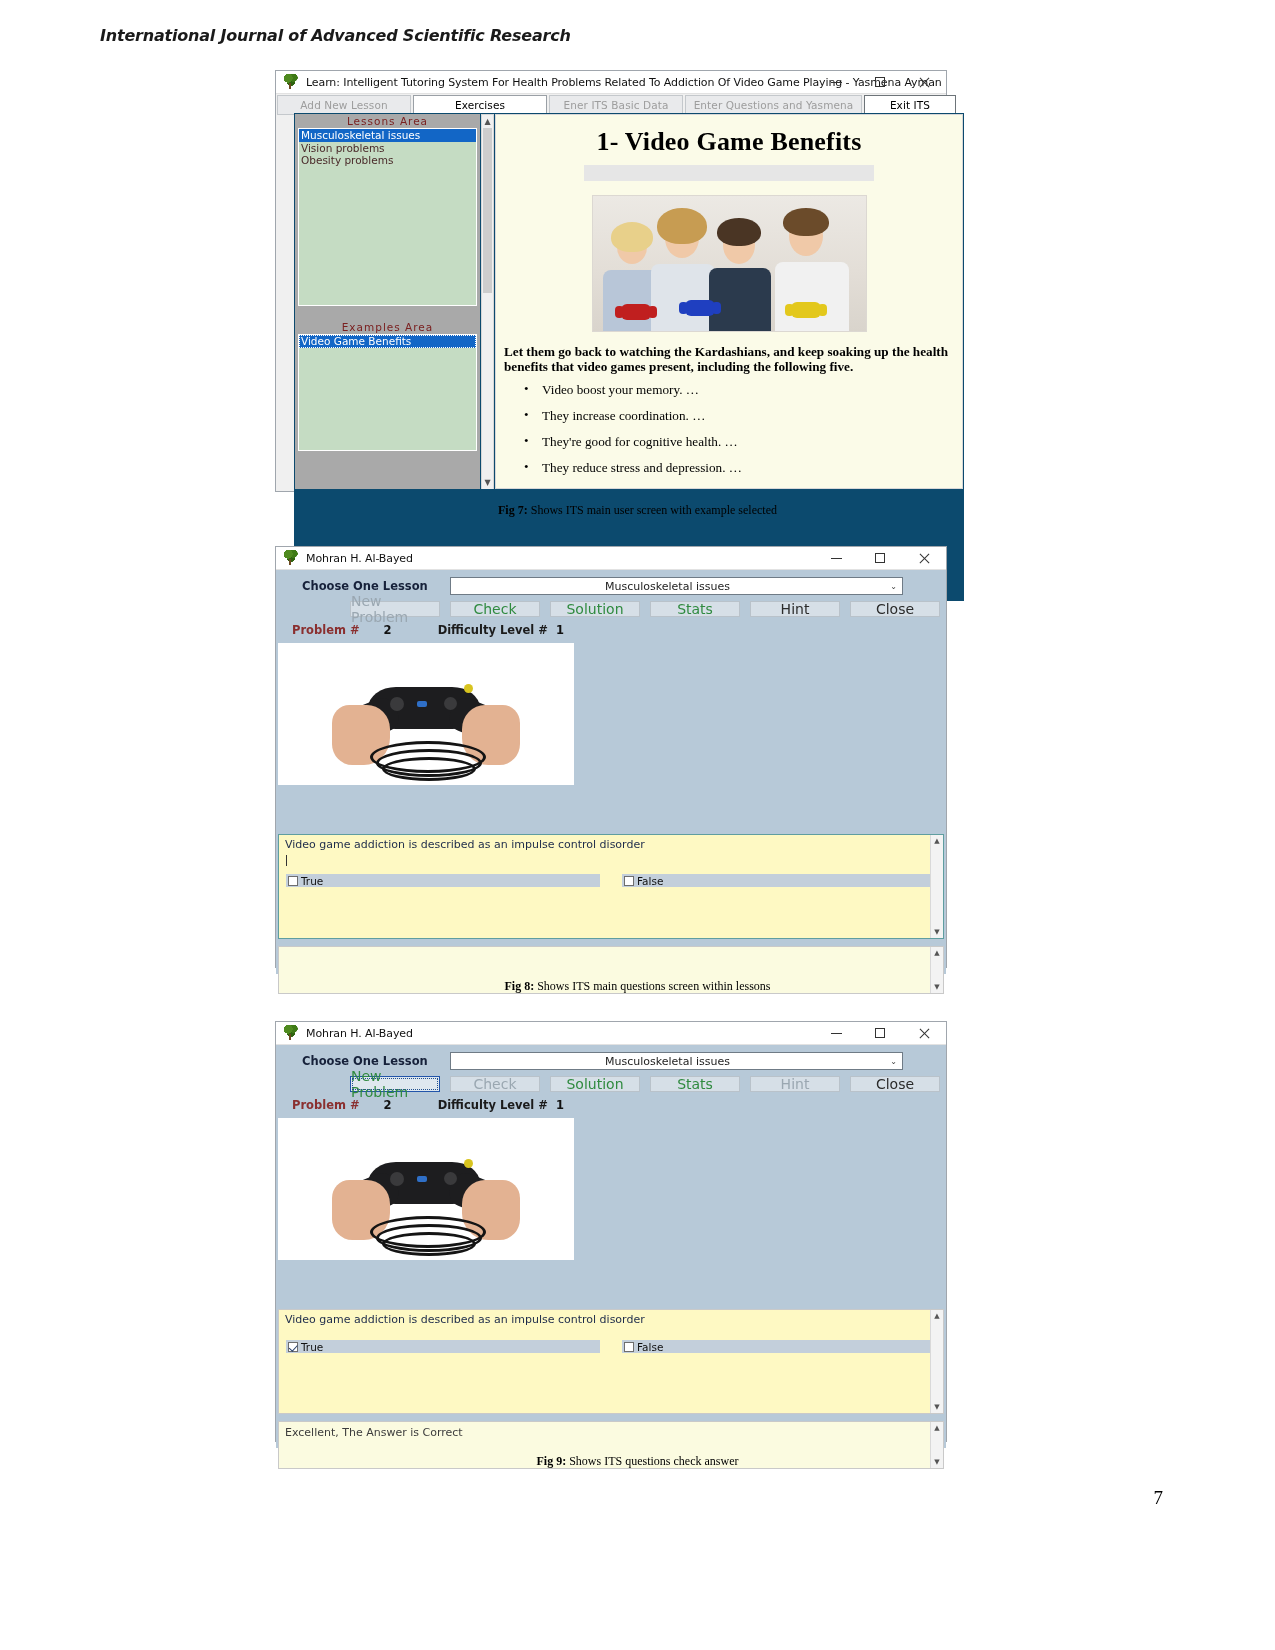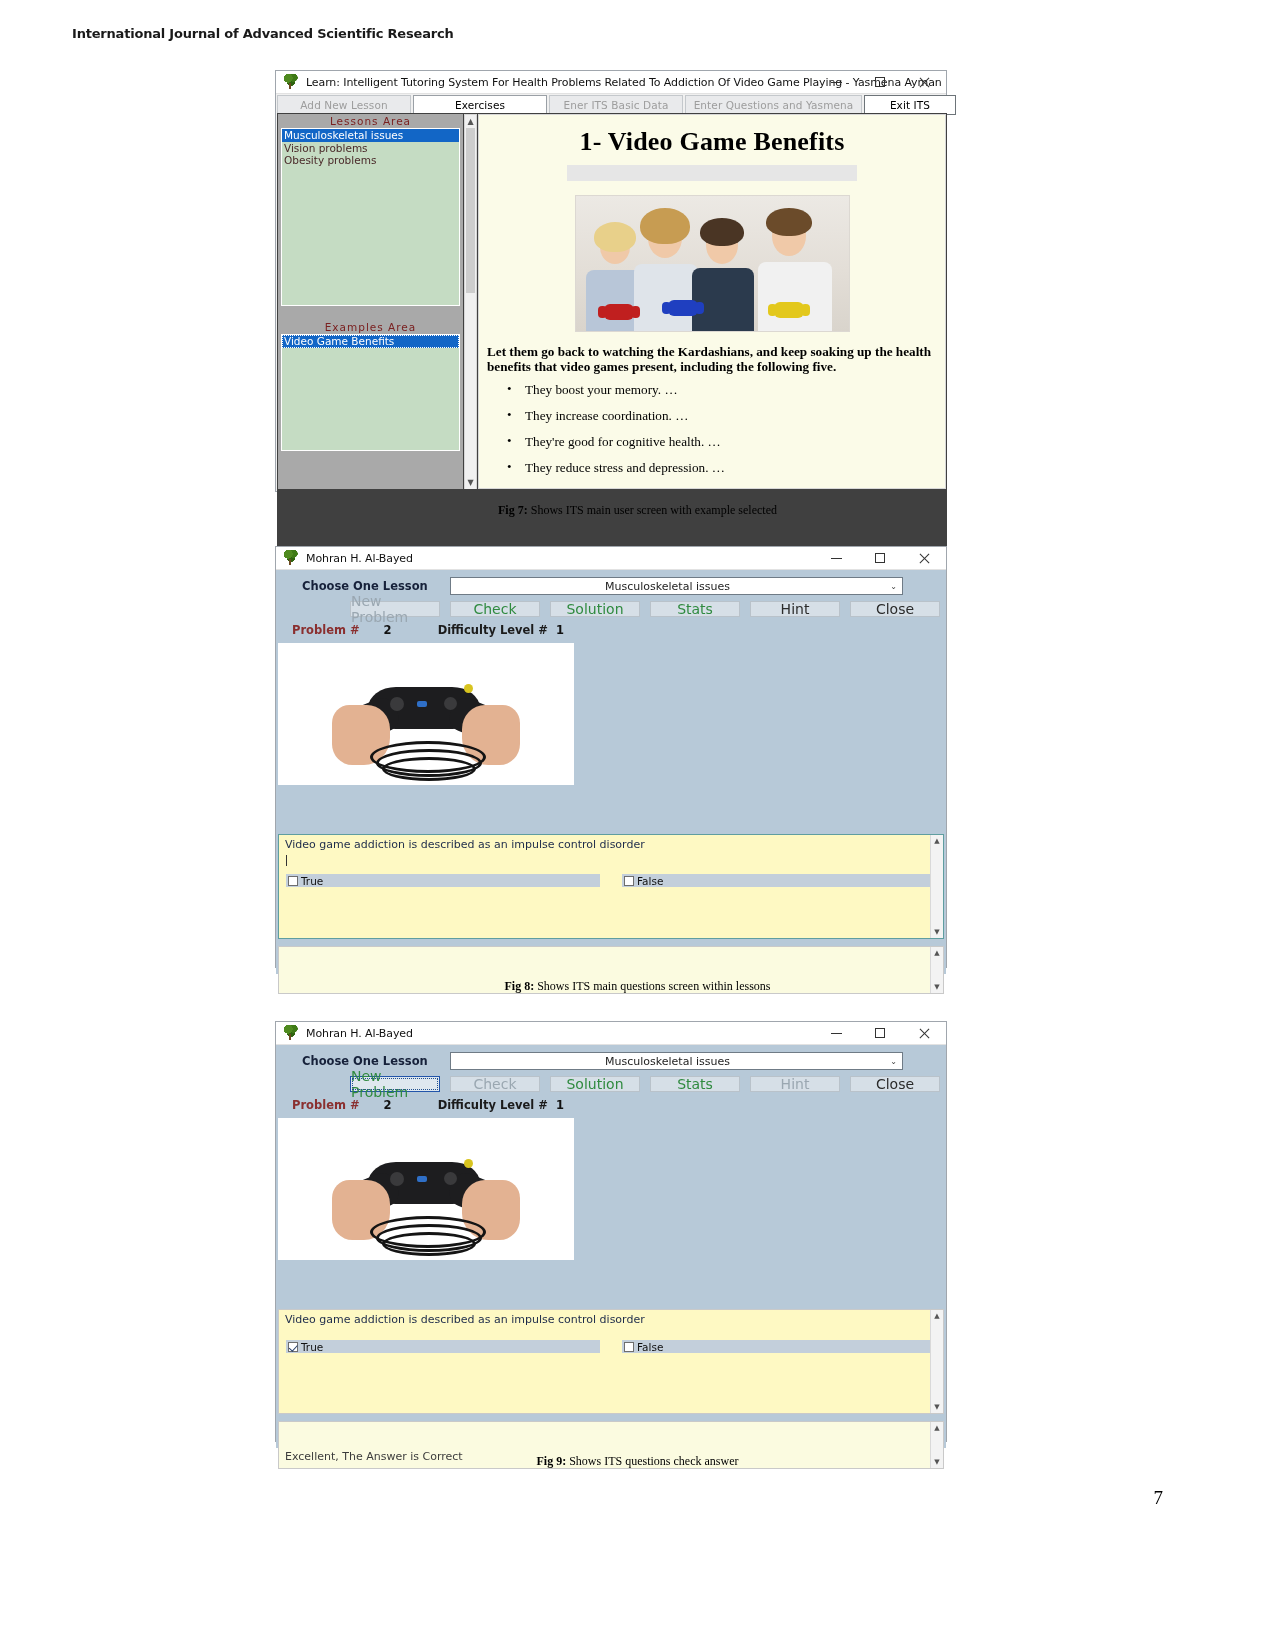--- a/index.html
+++ b/index.html
@@ -17,27 +17,28 @@
   }
   .page {
     position: relative;
     width: 1275px;
     height: 1650px;
   }
 
   
   .running-head {
     position: absolute;
-    left: 72px;
+    left: 100px;
     top: 26px;
     font-family: "DejaVu Sans", sans-serif;
     font-weight: bold;
-    font-size: 13px;
+    font-size: 16px;
     letter-spacing: -0.2px;
     color: #1a1a1a;
+    font-style: italic;
   }
 
   
   .page-number {
     position: absolute;
     right: 112px;
     top: 1487px;
     font-family: "Liberation Serif", serif;
     font-size: 19px;
     color: #000;
@@ -161,23 +162,23 @@
     color: #000;
     border: 1px solid #9aa0a6;
   }
   .menu-btn.strong {
     background: #ffffff;
     color: #000;
     border: 1px solid #6d7479;
   }
   #fig7 .body {
     position: absolute;
-    left: 1px; top: 42px;
+    left: 18px; top: 42px;
     width: 670px; height: 488px;
-    background: #404040;
+    background: #0c4a6e;
   }
   .left-panel {
     position: absolute;
     left: 1px; top: 1px;
     width: 185px; height: 375px;
     background: #a9a9a9;
   }
   .panel-header {
     height: 14px;
     text-align: center;
@@ -491,21 +492,20 @@
     width: 666px;
     background: #fbfbe0;
     border: 1px solid #c9c9c9;
     box-sizing: border-box;
   }
   .feedback-box .ftext {
     font-size: 11px;
     color: #3c3c3c;
     padding: 4px 0 0 6px;
     white-space: nowrap;
-    margin-top: 24px;
   }
   .mini-scroll {
     position: absolute;
     right: 0; top: 0;
     width: 13px;
     height: 100%;
     background: #f3f3f3;
     border-left: 1px solid #d9d9d9;
     box-sizing: border-box;
     display: flex;
@@ -603,21 +603,21 @@
           <div class="body-sh" style="left:182px; top:66px; width:74px; height:70px; background:#f1f1f1;"></div>
 
           <div class="pad" style="left:28px; top:108px; width:30px; height:16px; background:#c01f1f;"></div>
           <div class="pad" style="left:92px; top:104px; width:30px; height:16px; background:#1f3fc0;"></div>
           <div class="pad" style="left:198px; top:106px; width:30px; height:16px; background:#e3c81c;"></div>
         </div>
 
         <div class="slide-lead">Let them go back to watching the Kardashians, and keep soaking up the health benefits that video games present, including the following five.</div>
 
         <ul class="bullets">
-          <li>They boost your memory. …</li>
+          <li>Video boost your memory. …</li>
           <li>They increase coordination. …</li>
           <li>They're good for cognitive health. …</li>
           <li>They reduce stress and depression. …</li>
         </ul>
       </div>
     </div>
   </div>
 
   <div class="caption" style="top:503px">
     <b>Fig 7:</b><span> Shows ITS main user screen with example selected</span>

